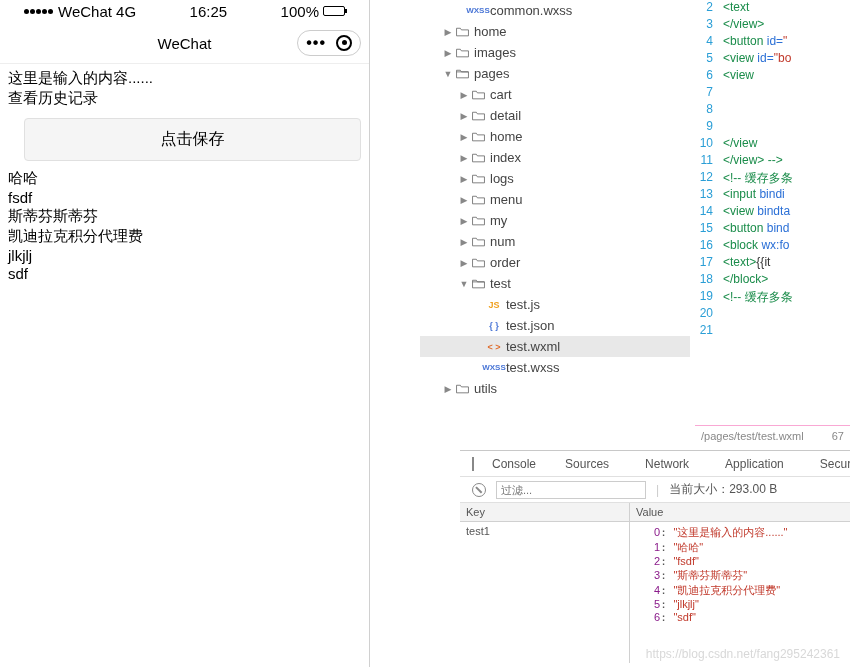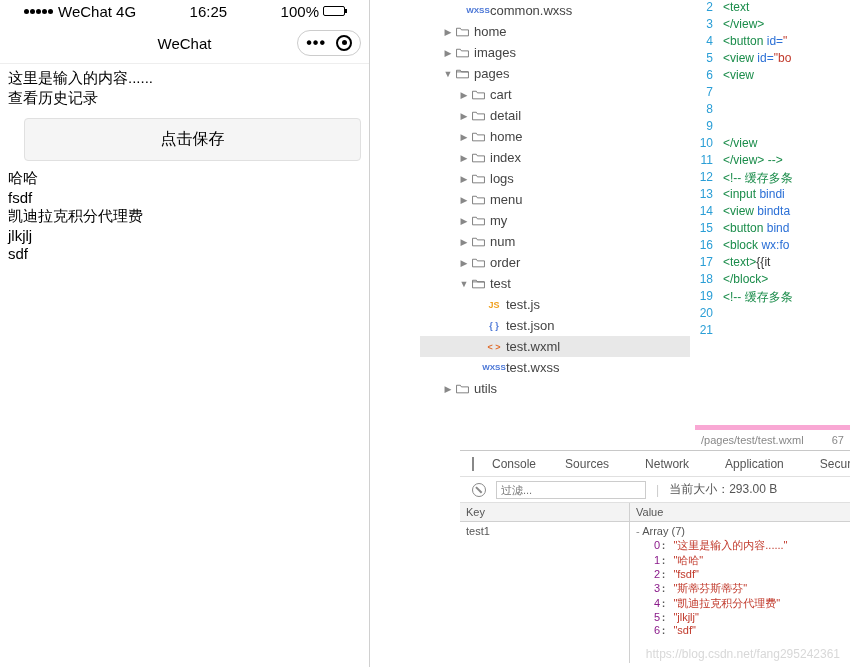--- a/index.html
+++ b/index.html
@@ -38,21 +38,21 @@
   .pad1 { padding-left: 22px; } .pad2 { padding-left: 38px; } .pad3 { padding-left: 54px; }
   
   .editor { left: 695px; right: 0; width: 155px; height: 420px; font-family: Consolas, monospace; font-size: 12px; overflow: hidden; }
   .code-row { display: flex; height: 17px; white-space: nowrap; }
   .lineno { width: 28px; text-align: right; color: #2a9ed6; padding-right: 10px; }
   .code { color: #333; }
   .tag { color: #1a8c4a; }
   .attr { color: #2a6fd6; }
   .str { color: #c1392b; }
   .comment { color: #1a8c4a; }
-  .editor-footer { position: absolute; left: 695px; top: 425px; width: 155px; font-size: 11px; color: #888; padding: 4px 6px; border-top: 5px solid #f9a8d4; display: flex; justify-content: space-between; }
+  .editor-footer { position: absolute; left: 695px; top: 425px; width: 155px; font-size: 11px; color: #888; padding: 4px 6px; border-top: 1px solid #f9a8d4; display: flex; justify-content: space-between; }
   
   .devtools { position: absolute; left: 460px; top: 450px; width: 390px; height: 217px; border-top: 1px solid #c8c8c8; font-size: 12px; color: #555; }
   .dt-tabs { height: 26px; display: flex; align-items: center; gap: 18px; padding-left: 12px; border-bottom: 1px solid #e0e0e0; }
   .dt-tabs .ico { width: 14px; height: 14px; border: 1px solid #888; }
   .dt-filter { height: 26px; display: flex; align-items: center; gap: 10px; padding-left: 12px; border-bottom: 1px solid #e0e0e0; }
   .no-icon { width: 14px; height: 14px; border: 1.5px solid #888; border-radius: 50%; position: relative; }
   .no-icon::after { content:""; position:absolute; left:2px; top:5px; width:8px; height:1.5px; background:#888; transform: rotate(45deg); }
   .filter-input { border: 1px solid #ccc; height: 18px; width: 150px; font-size: 11px; padding: 0 4px; color: #999; }
   .dt-grid { display: flex; height: 160px; }
   .dt-key { width: 170px; border-right: 1px solid #d0d0d0; }
@@ -91,20 +91,21 @@
       <span class="nav-circle"></span>
     </div>
   </div>
   <div class="content">
     <div class="content-line">这里是输入的内容......</div>
     <div class="content-line">查看历史记录</div>
     <div class="big-btn">点击保存</div>
     <div id="page-list">
         <div class="content-line">哈哈</div>
         <div class="content-line">fsdf</div>
+        <div class="content-line">斯蒂芬斯蒂芬</div>
         <div class="content-line">凯迪拉克积分代理费</div>
         <div class="content-line">jlkjlj</div>
         <div class="content-line">sdf</div>
       </div>
   </div>
 </div>
 
 <div class="col explorer">
   <div class="tree-row pad2">
     <span class="caret"></span>
@@ -378,21 +379,20 @@
     <span>当前大小：293.00 B</span>
   </div>
   <div class="dt-grid">
     <div class="dt-key">
       <div class="dt-hdr">Key</div>
       <div class="dt-cell">test1</div>
     </div>
     <div class="dt-val">
       <div class="dt-hdr">Value</div>
       <div class="dt-cell">
-        <div class="arr-line"><span class="arr-toggle">- </span><span>Array (7)</span></div>
         <div id="dt-array">
     <div class="arr-line" style="padding-left:18px">
       <span class="arr-key">0</span>: <span class="arr-str">"这里是输入的内容......"</span>
     </div>
     <div class="arr-line" style="padding-left:18px">
       <span class="arr-key">1</span>: <span class="arr-str">"哈哈"</span>
     </div>
     <div class="arr-line" style="padding-left:18px">
       <span class="arr-key">2</span>: <span class="arr-str">"fsdf"</span>
     </div>

